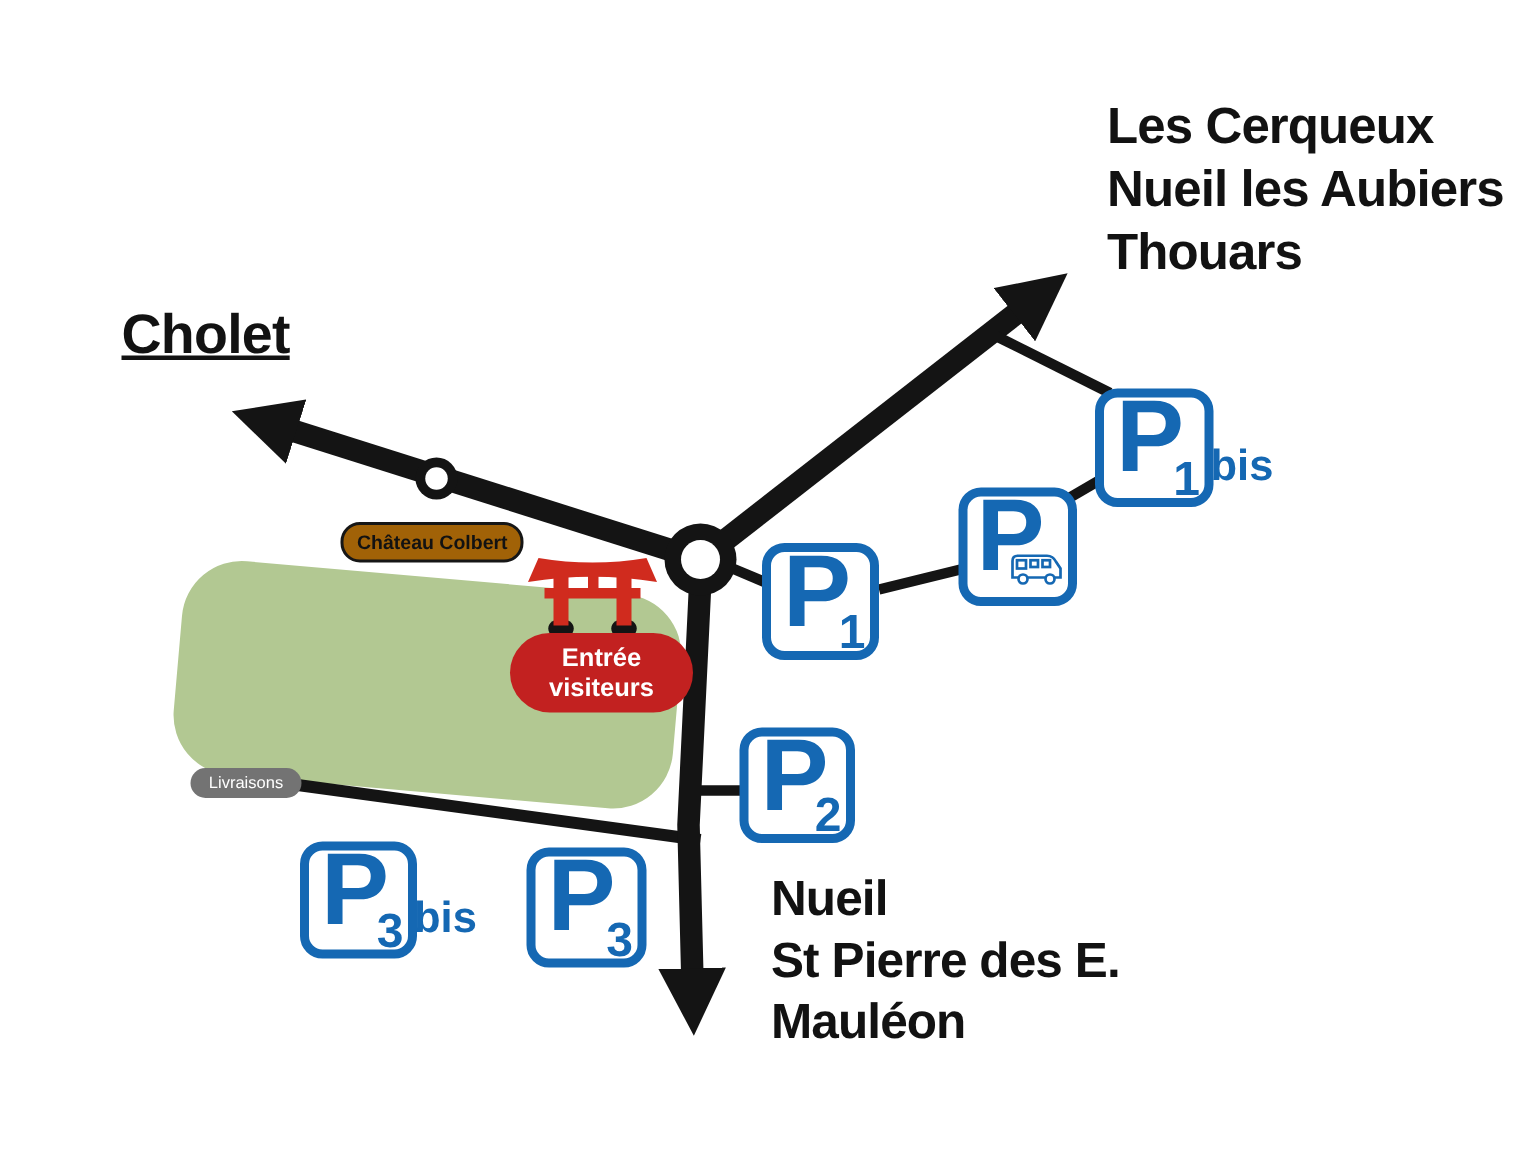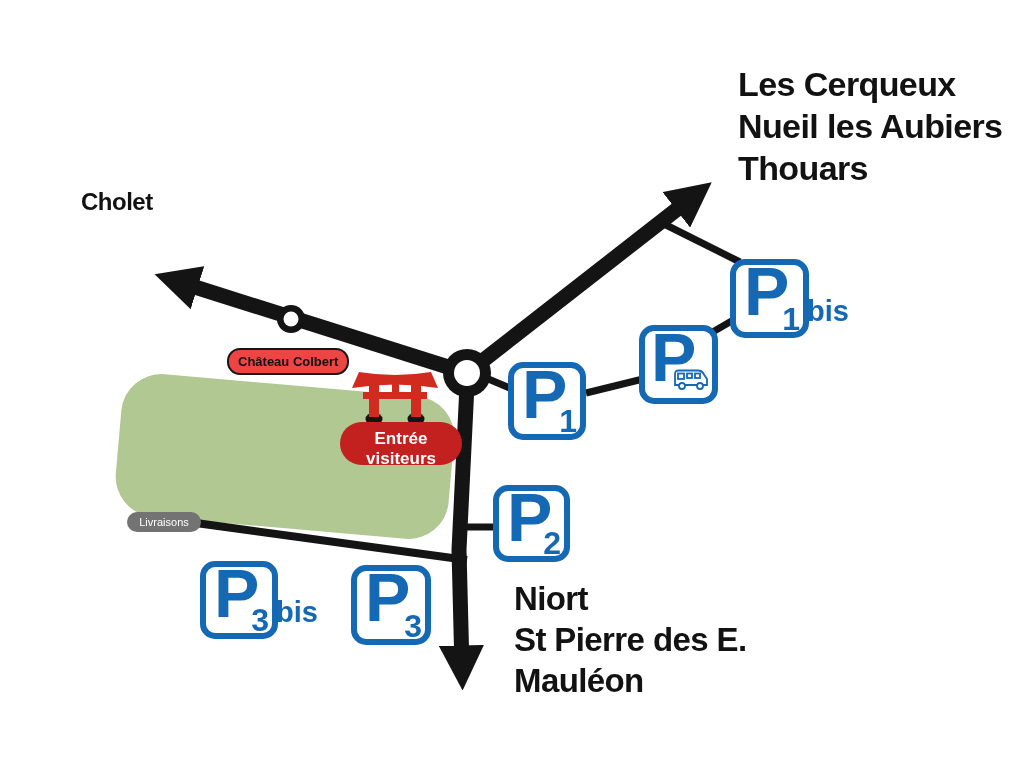--- a/index.html
+++ b/index.html
@@ -3,31 +3,31 @@
 <meta charset="utf-8">
 <style>
   html,body{margin:0;padding:0;background:#ffffff;}
   .stage{
     position:relative;width:1024px;height:771px;background:#ffffff;overflow:hidden;
     font-family:"Liberation Sans",sans-serif;color:#121212;
   }
   svg.maplayer{position:absolute;left:0;top:0;width:1024px;height:771px;}
   .abs{position:absolute;}
   .dest{position:absolute;font-weight:700;color:#121212;white-space:nowrap;}
-  .dest-west{left:81px;top:188px;font-size:24px;letter-spacing:-0.5px;}
+  .dest-west{left:81px;top:202px;font-size:37px;letter-spacing:-0.5px;text-decoration:underline;}
   .dest-ne{left:738px;top:63px;font-size:34px;line-height:42px;letter-spacing:-0.6px;}
   .dest-south{left:514px;top:578px;font-size:33px;line-height:41px;letter-spacing:-0.6px;}
 
   .chateau-label{
     left:227px;top:348px;height:23px;display:flex;align-items:center;
-    background:#ef4444;border:2.5px solid #161616;border-radius:13px;
+    background:#a16207;border:2.5px solid #161616;border-radius:13px;
     padding:0 9px;font-size:13px;font-weight:700;color:#121212;white-space:nowrap;
   }
   .entrance-pill{
-    left:340px;top:422px;width:122px;height:43px;background:#c22120;border-radius:27px;
+    left:340px;top:422px;width:122px;height:53px;background:#c22120;border-radius:27px;
     color:#ffffff;text-align:center;font-weight:700;font-size:17px;line-height:20px;
     padding-top:7px;box-sizing:border-box;
   }
   .deliveries-pill{
     left:127px;top:512px;width:74px;height:20px;background:#737373;border-radius:10px;
     color:#ffffff;font-size:11px;font-weight:500;display:flex;align-items:center;justify-content:center;
   }
 
   .psign{
     position:absolute;width:78px;height:78px;background:#ffffff;
@@ -96,21 +96,21 @@
 
   <div class="dest dest-west">Cholet</div>
 
   <div class="dest dest-ne">
     <div>Les Cerqueux</div>
     <div>Nueil les Aubiers</div>
     <div>Thouars</div>
   </div>
 
   <div class="dest dest-south">
-    <div>Niort</div>
+    <div>Nueil</div>
     <div>St Pierre des E.</div>
     <div>Mauléon</div>
   </div>
 
   <div class="abs chateau-label">Château Colbert</div>
 
   <div class="abs entrance-pill">
     <div>Entrée</div>
     <div>visiteurs</div>
   </div>

